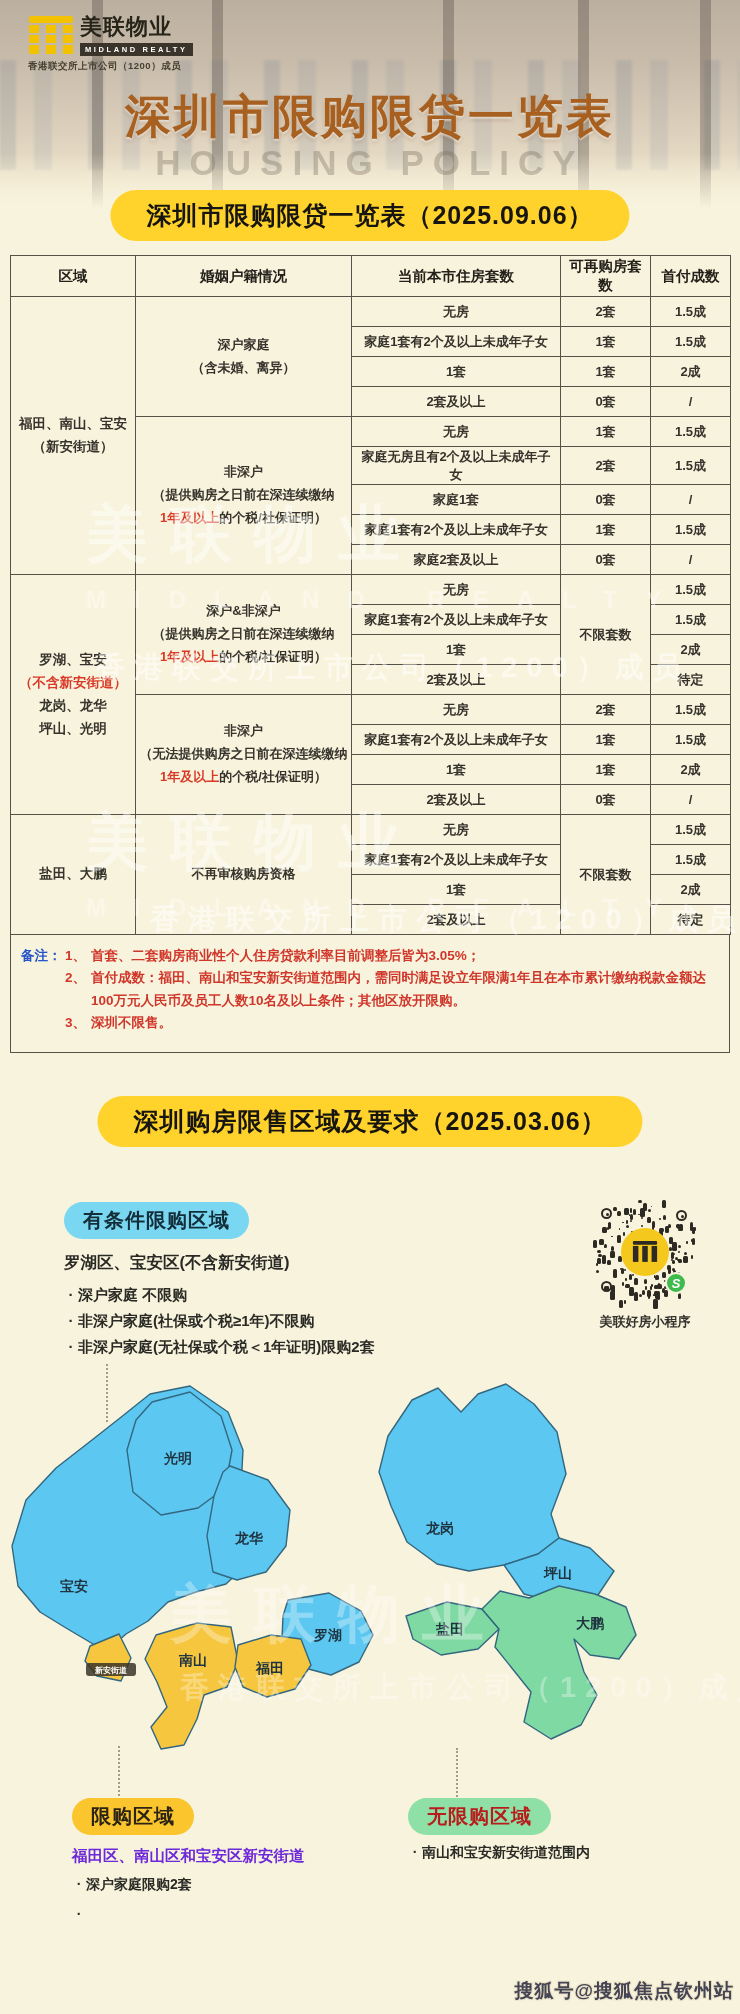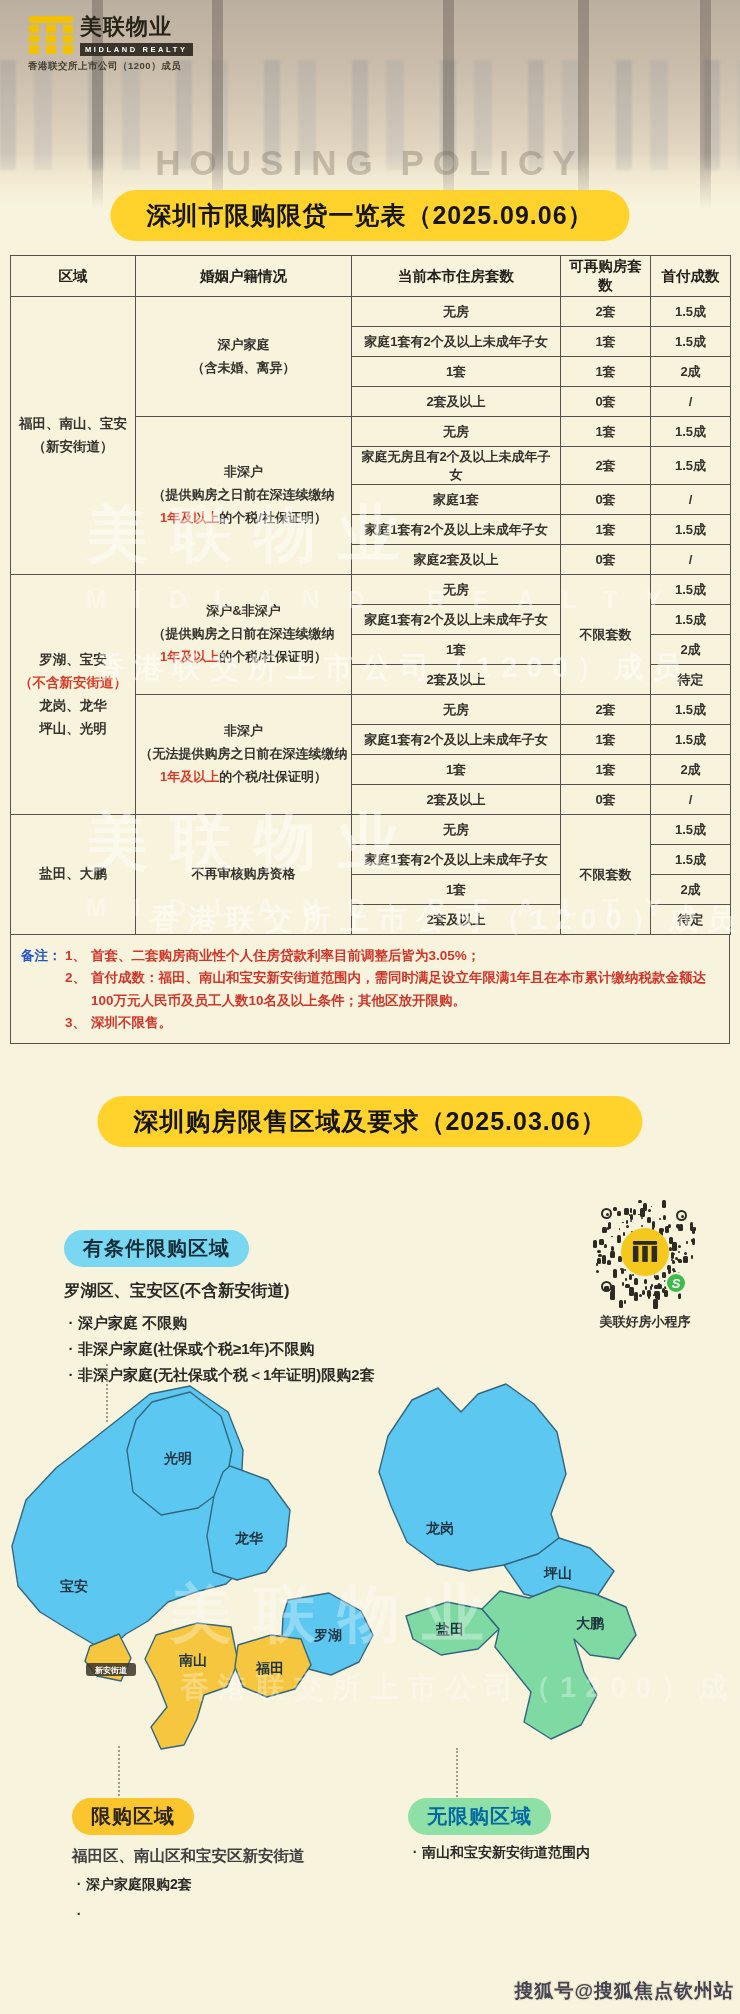--- a/index.html
+++ b/index.html
@@ -52,33 +52,33 @@
   .ptable th, .ptable td {
     border:1.4px solid #55524a; text-align:center; vertical-align:middle;
     color:#35332c; padding:1px 3px; }
   .ptable th { height:40px; font-size:14.5px; font-weight:800; color:#23211a; }
   .ptable td { height:30px; font-size:13px; font-weight:600; line-height:1.35; }
   .ptable td.region { font-size:13.5px; font-weight:700; line-height:1.7; }
   .ptable td.group  { line-height:1.75; }
   .ptable em, .note-text em { color:#d93a28; font-style:normal; }
 
   .notes { border:1.4px solid #55524a; border-top:none; background:transparent;
-    padding:10px 14px 9px 10px; display:flex; font-size:13.5px; font-weight:700; line-height:1.65; }
+    padding:10px 14px 18px 10px; display:flex; font-size:13.5px; font-weight:700; line-height:1.65; }
   .notes-label { color:#2553c9; width:44px; flex:none; }
   .note-item { display:flex; color:#d0372b; }
   .note-num { width:26px; flex:none; }
   .note-text { flex:1; }
 
   
   .cond { position:absolute; left:64px; top:1202px; width:440px; z-index:2; }
   .badge { display:inline-block; border-radius:19px; padding:5px 19px;
     font-size:20px; font-weight:900; letter-spacing:1px; }
-  .badge-blue  { background:#79d7f2; color:#132e39;margin-top:28px; }
+  .badge-blue  { background:#79d7f2; color:#132e39; }
   .badge-yellow{ background:#fbc52d; color:#2b2414; }
-  .badge-green { background:#8ee0a6; color:#0369a1; }
+  .badge-green { background:#8ee0a6; color:#b91c1c; }
   .cond-lines { margin-top:11px; font-size:16.5px; font-weight:800; color:#2a2a24; line-height:1.55; }
   .bullets { margin-top:6px; }
   .bullet { display:flex; font-size:15px; font-weight:600; color:#2b2b26; line-height:1.75; }
   .bullet .dot { width:14px; flex:none; text-align:center; }
 
   
   .qr { position:absolute; right:34px; top:1196px; width:122px; text-align:center; z-index:2; }
   .qr-circle { position:relative; width:112px; height:112px; margin:0 auto; }
   .qr-dot { position:absolute; background:#2c2a22; border-radius:1.5px; }
   .qr-eye { position:absolute; width:11px; height:11px; border:2.5px solid #2c2a22; border-radius:50%; }
@@ -94,21 +94,21 @@
   
   .map { position:absolute; left:0; top:1378px; width:740px; height:400px; z-index:1; }
   .map text { font-size:14px; font-weight:700; fill:#1f3440; text-anchor:middle; }
   .map .tiny { font-size:8px; fill:#ffffff; font-weight:700; }
   .dotline { position:absolute; width:0; border-left:2px dotted #a59c84; z-index:2; }
 
   
   .legend { position:absolute; top:1798px; z-index:2; }
   .legend-left { left:72px; width:330px; }
   .legend-right{ left:408px; width:300px; }
-  .legend-head { margin-top:11px; font-size:15.5px; font-weight:800; color:#404040; }
+  .legend-head { margin-top:11px; font-size:15.5px; font-weight:800; color:#6d28d9; }
   .legend .bullet { font-size:14px; line-height:1.7; margin-top:6px; }
 
   
   .ghost { position:absolute; z-index:5; pointer-events:none; color:rgba(255,255,255,.45);
     font-weight:900; white-space:nowrap; }
   .ghost-cn { font-size:62px; letter-spacing:22px; }
   .ghost-en { font-size:24px; letter-spacing:28px; margin-top:10px; color:rgba(255,255,255,.42); }
   .ghost-member { font-size:29px; letter-spacing:9px; color:rgba(255,255,255,.5); }
   .ghost-dim { color:rgba(255,255,255,.32); }
 
@@ -146,20 +146,21 @@
           <rect x="35" y="29" width="10" height="9" fill="#f2c200"></rect>
       </svg>
       <div>
         <div class="brand-cn">美联物业</div>
         <div class="brand-en">MIDLAND REALTY</div>
       </div>
     </div>
     <div class="brand-member">香港联交所上市公司（1200）成员</div>
   </div>
 
+  <div class="hero-title">深圳市限购限贷一览表</div>
   <div class="hero-sub">HOUSING POLICY</div>
 
   <div class="pill pill-1">深圳市限购限贷一览表（2025.09.06）</div>
 
   <div class="table-wrap">
     <table class="ptable">
       <colgroup>
           <col style="width:125px">
           <col style="width:216px">
           <col style="width:209px">

